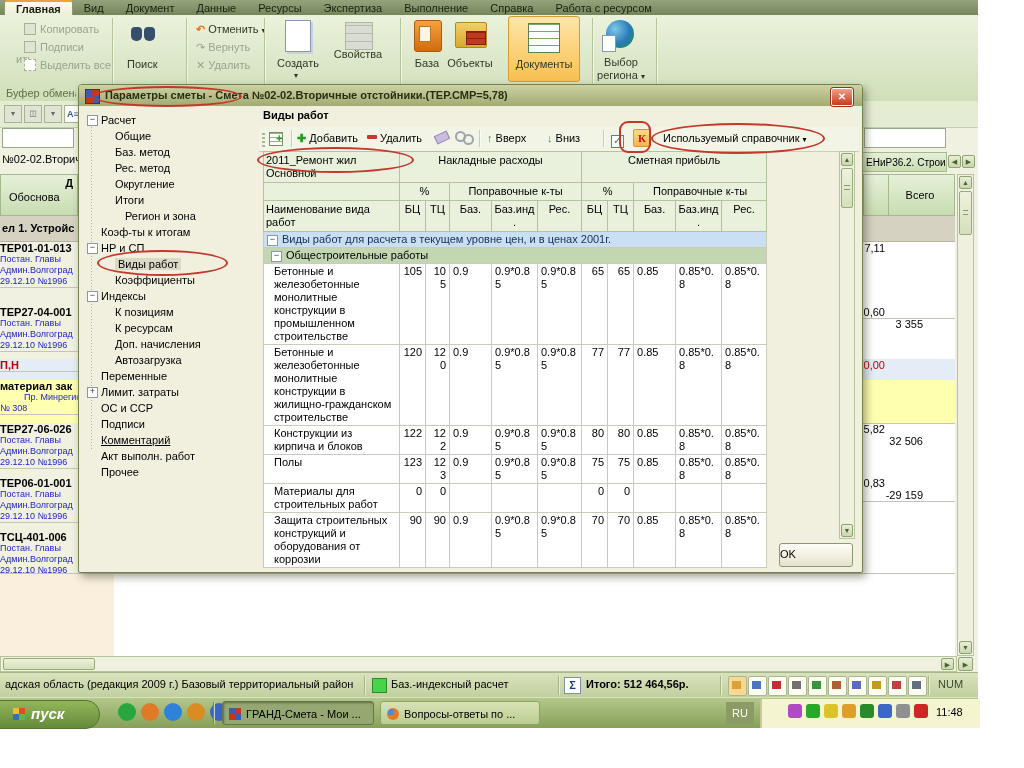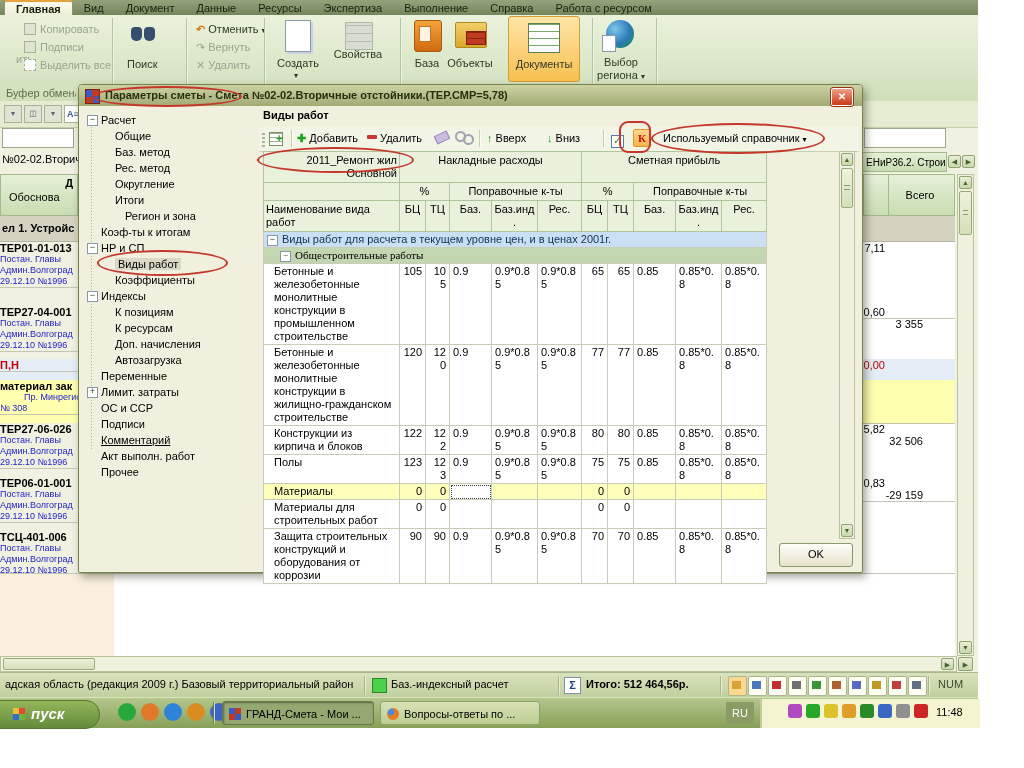--- a/index.html
+++ b/index.html
@@ -42,21 +42,21 @@
   .tbitem{position:absolute;top:3px;height:17px;line-height:17px;white-space:nowrap}
   .tsep{position:absolute;top:3px;width:1px;height:17px;background:#c4cdae;box-shadow:1px 0 0 #fbfcf4}
   #ptable{position:absolute;left:184px;top:66px;width:503px;border-collapse:collapse;table-layout:fixed;background:#fff}
   #ptable td,#ptable th{border:1px solid #c9ccb6;padding:1px 3px;vertical-align:top;font-weight:normal;font-size:11px;line-height:13px;word-wrap:break-word}
   #ptable thead th{background:#e9f1dd;border-color:#b0c49e;text-align:center;padding:2px 2px}
   .grow1 td{background:#cbdff2;color:#10305a;font-weight:bold}
   .grow2 td{background:#c3d6b2;font-weight:bold}
   .yellow td{background:#ffffbc}
   .selcell{background:#fff !important;outline:1px dotted #444;outline-offset:-2px}
   .gexp{display:inline-block;width:9px;height:9px;border:1px solid #8896a8;background:#fff;font-size:9px;line-height:7px;text-align:center;color:#333;margin-right:4px;vertical-align:1px}
-  #okbtn{position:absolute;left:700px;top:458px;width:72px;height:22px;background:linear-gradient(#fffef8,#e6e2cc);border:1px solid #89996a;border-radius:3px;text-align:center;line-height:20px}
+  #okbtn{position:absolute;left:700px;top:458px;width:72px;height:22px;background:linear-gradient(#fffef8,#e6e2cc);border:1px solid #89996a;border-radius:3px;text-align:left;line-height:20px}
   
   .ann{position:absolute;border:2px solid #c5372b;border-radius:50%;z-index:60;pointer-events:none}
   
   #statusbar{position:absolute;left:0;top:672px;width:978px;height:25px;background:linear-gradient(#d9e2bc,#c0cf9e);border-top:1px solid #a9b78e}
   .groove{position:absolute;top:3px;height:19px;width:1px;background:#a8b488;box-shadow:1px 0 0 #e8eed6}
   .sico{position:absolute;top:3px;width:17px;height:18px;background:#fdfdf2;border:1px solid #aab690;border-radius:2px}
   .sico span{position:absolute;left:3px;top:4px;width:9px;height:8px}
   #taskbar{position:absolute;left:0;top:697px;width:978px;height:30px;background:linear-gradient(#b4c78c,#86a058);border-top:1px solid #d9e5b6}
   .qlico{position:absolute;top:5px;width:18px;height:18px;border-radius:50%}
   .trayico{position:absolute;top:6px;width:14px;height:14px;border-radius:3px}
@@ -380,21 +380,21 @@
           <col style="width: 46px;">
           <col style="width: 44px;">
           <col style="width: 26px;">
           <col style="width: 26px;">
           <col style="width: 42px;">
           <col style="width: 46px;">
           <col style="width: 45px;">
         </colgroup>
         <thead>
           <tr>
-            <th colspan="1" style="text-align: right;">2011_Ремонт жил Основной</th>
+            <th colspan="1" style="text-align: left;">2011_Ремонт жил Основной</th>
             <th colspan="5">Накладные расходы</th>
             <th colspan="5">Сметная прибыль</th>
           </tr>
           <tr>
             <th colspan="1"></th>
             <th colspan="2">%</th>
             <th colspan="3">Поправочные к-ты</th>
             <th colspan="2">%</th>
             <th colspan="3">Поправочные к-ты</th>
           </tr>
@@ -410,21 +410,21 @@
             <th colspan="1">Баз.</th>
             <th colspan="1">Баз.инд.</th>
             <th colspan="1">Рес.</th>
           </tr>
         </thead>
         <tbody>
           <tr class="grow1">
             <td colspan="11" style="padding-left: 3px;"><span class="gexp">−</span>Виды работ для расчета в текущем уровне цен, и в ценах 2001г.</td>
           </tr>
           <tr class="grow2">
-            <td colspan="11" style="padding-left: 16px; font-family: Liberation Serif, serif;"><span class="gexp">−</span>Общестроительные работы</td>
+            <td colspan="11" style="padding-left: 7px;"><span class="gexp">−</span>Общестроительные работы</td>
           </tr>
           <tr>
             <td style="padding-left: 10px;">Бетонные и железобетонные монолитные конструкции в промышленном строительстве</td>
             <td style="text-align: right;">105</td>
             <td style="text-align: right;">105</td>
             <td style="text-align: left;">0.9</td>
             <td style="text-align: left;">0.9*0.85</td>
             <td style="text-align: left;">0.9*0.85</td>
             <td style="text-align: right;">65</td>
             <td style="text-align: right;">65</td>
@@ -463,33 +463,20 @@
             <td style="text-align: right;">123</td>
             <td style="text-align: right;">123</td>
             <td style="text-align: left;">0.9</td>
             <td style="text-align: left;">0.9*0.85</td>
             <td style="text-align: left;">0.9*0.85</td>
             <td style="text-align: right;">75</td>
             <td style="text-align: right;">75</td>
             <td style="text-align: left;">0.85</td>
             <td style="text-align: left;">0.85*0.8</td>
             <td style="text-align: left;">0.85*0.8</td>
-          </tr>
-          <tr class="yellow">
-            <td style="padding-left: 10px;">Материалы</td>
-            <td style="text-align: right;">0</td>
-            <td style="text-align: right;">0</td>
-            <td class="selcell" style="text-align: left;"></td>
-            <td style="text-align: left;"></td>
-            <td style="text-align: left;"></td>
-            <td style="text-align: right;">0</td>
-            <td style="text-align: right;">0</td>
-            <td style="text-align: left;"></td>
-            <td style="text-align: left;"></td>
-            <td style="text-align: left;"></td>
           </tr>
           <tr>
             <td style="padding-left: 10px;">Материалы для строительных работ</td>
             <td style="text-align: right;">0</td>
             <td style="text-align: right;">0</td>
             <td style="text-align: left;"></td>
             <td style="text-align: left;"></td>
             <td style="text-align: left;"></td>
             <td style="text-align: right;">0</td>
             <td style="text-align: right;">0</td>

